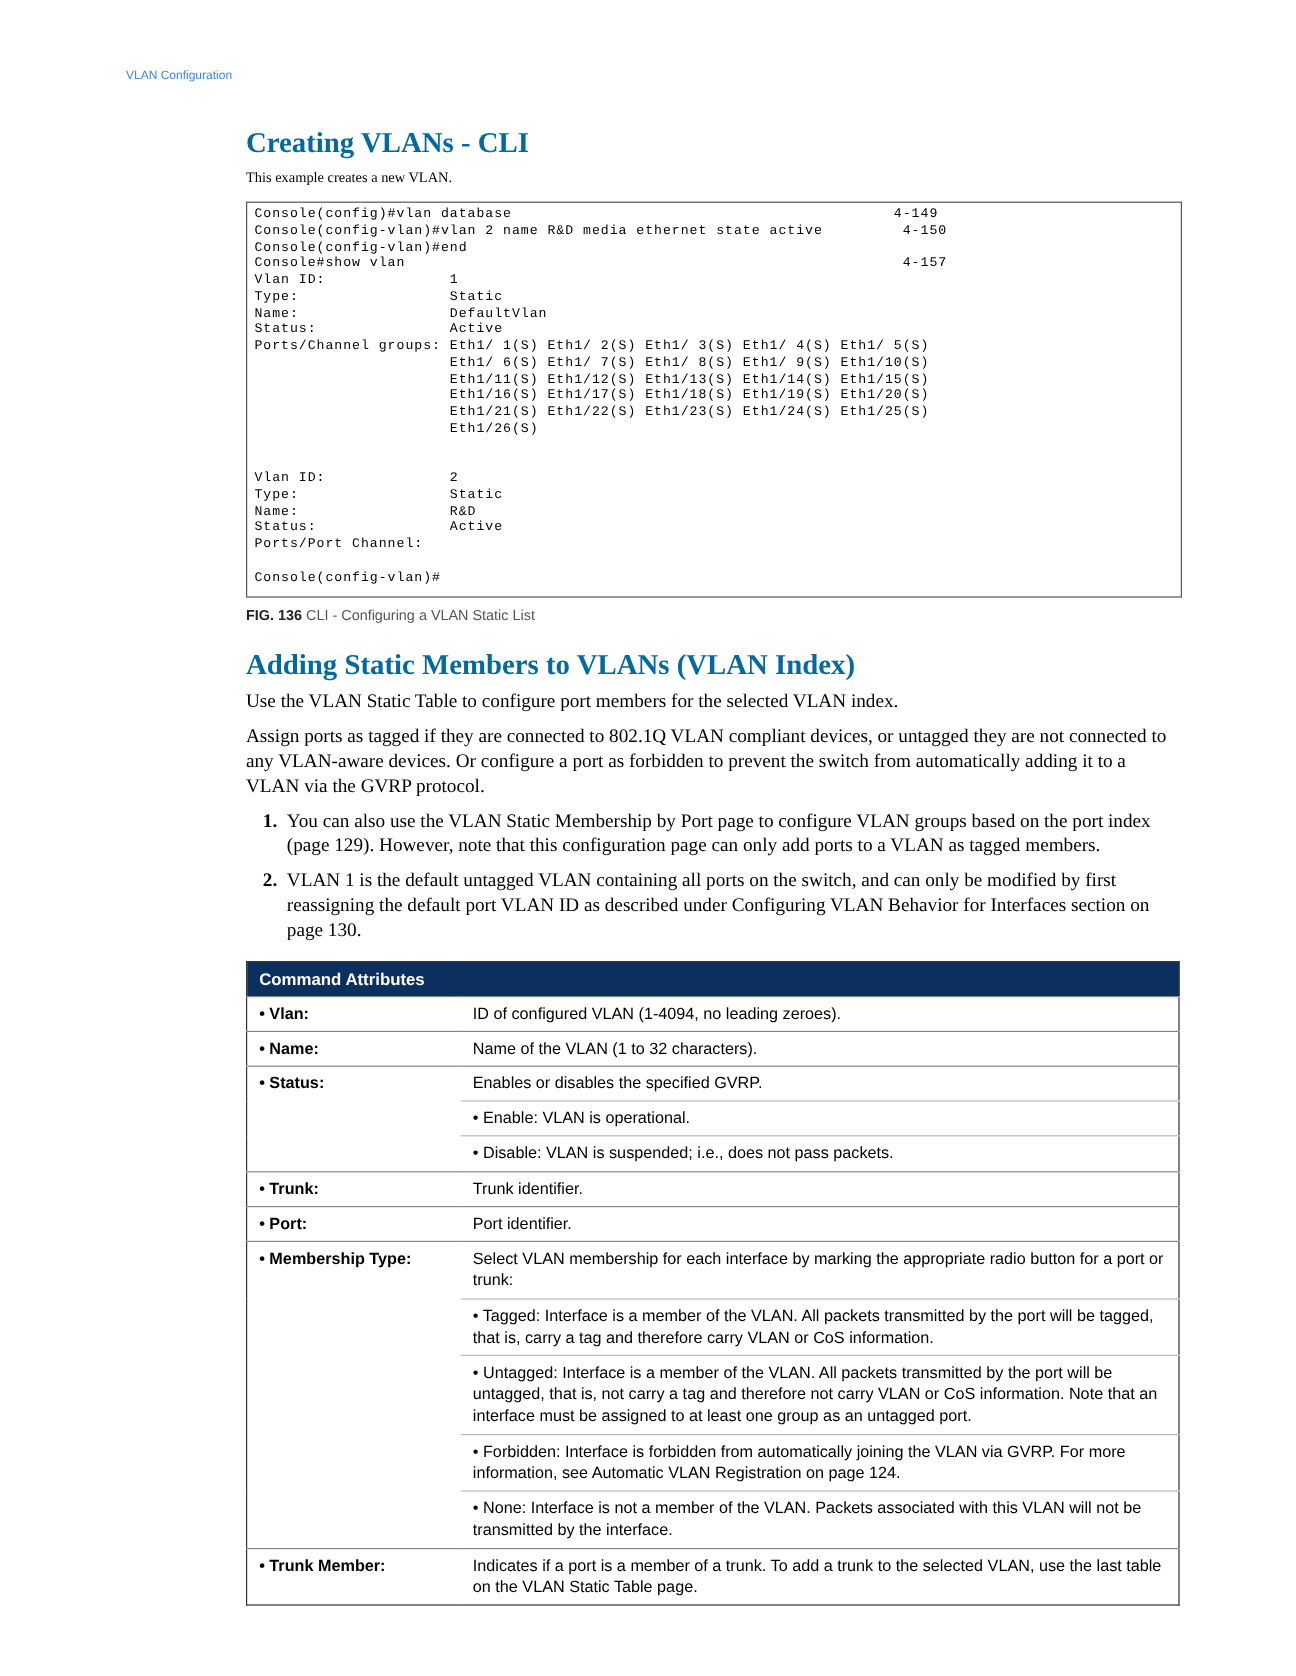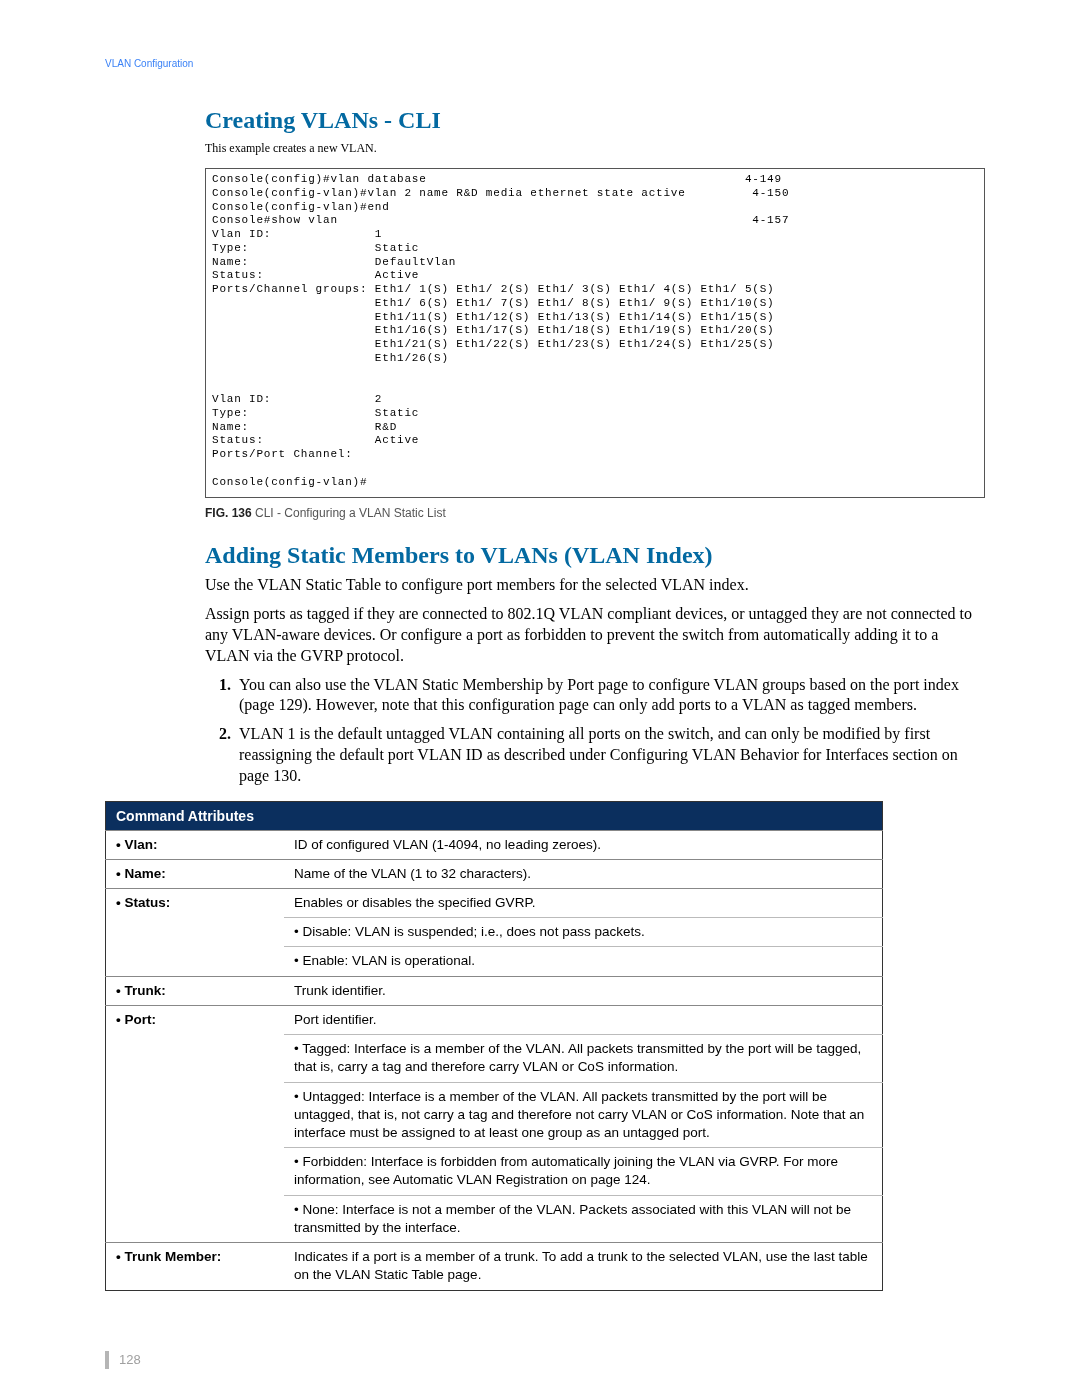--- a/index.html
+++ b/index.html
@@ -68,20 +68,21 @@
     line-height: 1.3;
     margin: 6px 0 14px 0;
     padding-left: 130px;
   }
   ol.numbered li {
     margin-bottom: 8px;
     padding-left: 4px;
   }
   ol.numbered li::marker { font-weight: bold; }
   .attr-table {
+    margin-left: 100px;
     border: 1px solid #333;
     border-collapse: collapse;
     width: 778px;
     font-family: Arial, Helvetica, sans-serif;
     font-size: 13.5px;
   }
   .attr-table th {
     background: #0b2f5e;
     color: #fff;
     text-align: left;
@@ -184,35 +185,39 @@
         <tr>
           <td class="label">• Name:</td>
           <td>Name of the VLAN (1 to 32 characters).</td>
         </tr>
         <tr>
           <td class="label">• Status:</td>
           <td>Enables or disables the specified GVRP.</td>
         </tr>
         <tr>
           <td class="label" style="border-top: none;"></td>
+          <td class="sub">• Enable: VLAN is operational.</td>
+        </tr>
+        <tr>
+          <td class="label" style="border-top: none;"></td>
           <td class="sub">• Disable: VLAN is suspended; i.e., does not pass packets.</td>
-        </tr>
-        <tr>
-          <td class="label" style="border-top: none;"></td>
-          <td class="sub">• Enable: VLAN is operational.</td>
         </tr>
         <tr>
           <td class="label">• Trunk:</td>
           <td>Trunk identifier.</td>
         </tr>
         <tr>
           <td class="label">• Port:</td>
           <td>Port identifier.</td>
         </tr>
         <tr>
+          <td class="label">• Membership Type:</td>
+          <td>Select VLAN membership for each interface by marking the appropriate radio button for a port or trunk:</td>
+        </tr>
+        <tr>
           <td class="label" style="border-top: none;"></td>
           <td class="sub">• Tagged: Interface is a member of the VLAN. All packets transmitted by the port will be tagged, that is, carry a tag and therefore carry VLAN or CoS information.</td>
         </tr>
         <tr>
           <td class="label" style="border-top: none;"></td>
           <td class="sub">• Untagged: Interface is a member of the VLAN. All packets transmitted by the port will be untagged, that is, not carry a tag and therefore not carry VLAN or CoS information. Note that an interface must be assigned to at least one group as an untagged port.</td>
         </tr>
         <tr>
           <td class="label" style="border-top: none;"></td>
           <td class="sub">• Forbidden: Interface is forbidden from automatically joining the VLAN via GVRP. For more information, see <span class="em">Automatic VLAN Registration</span> on page 124.</td>

